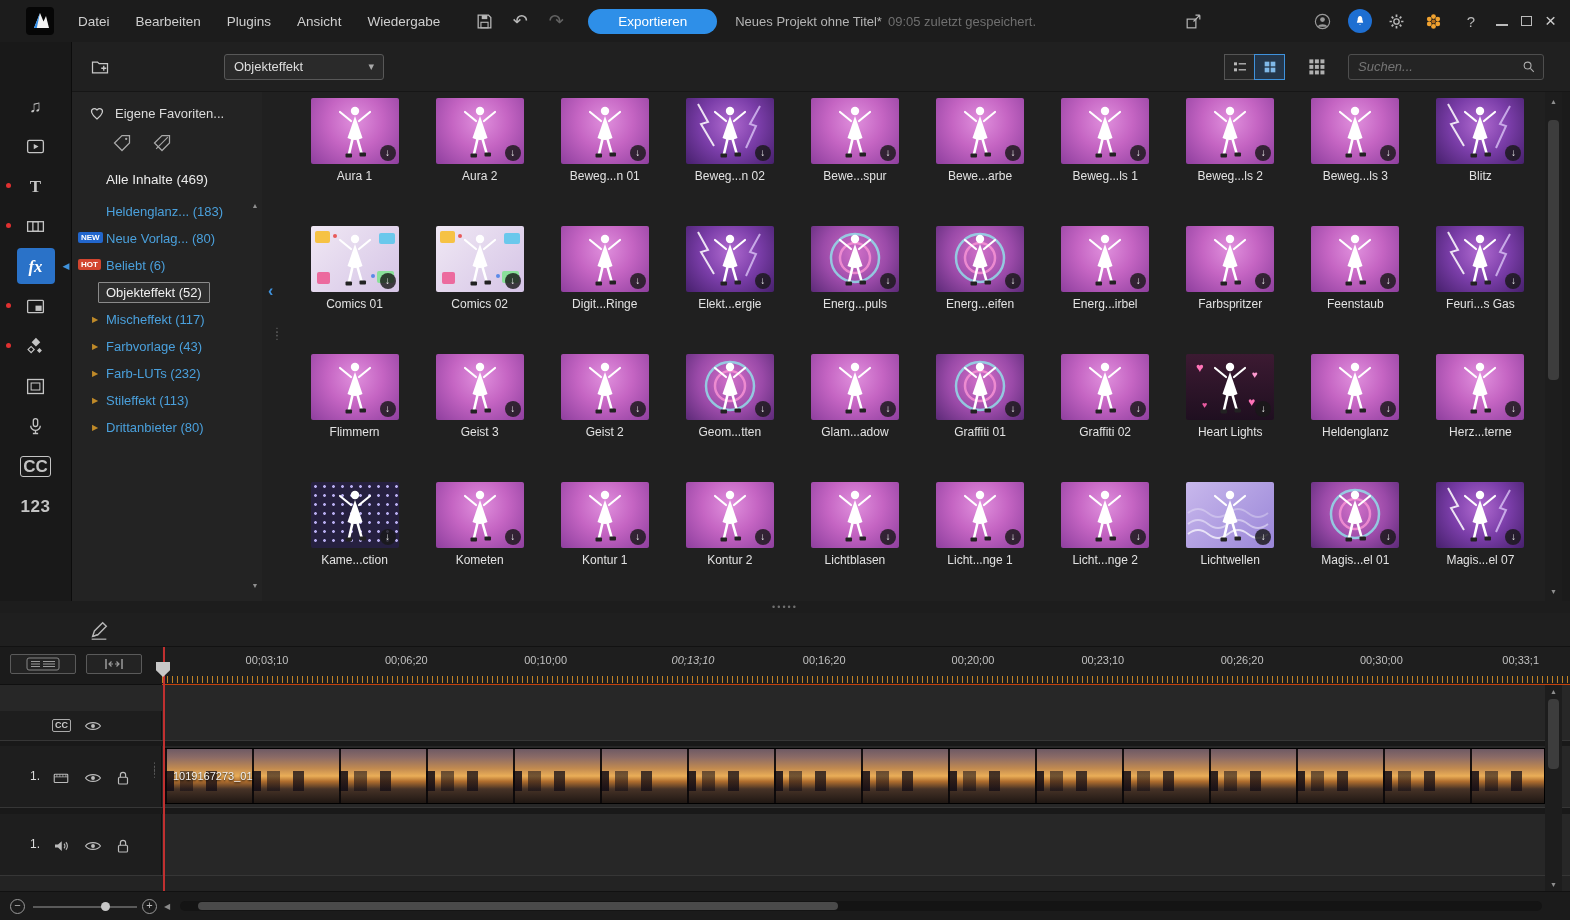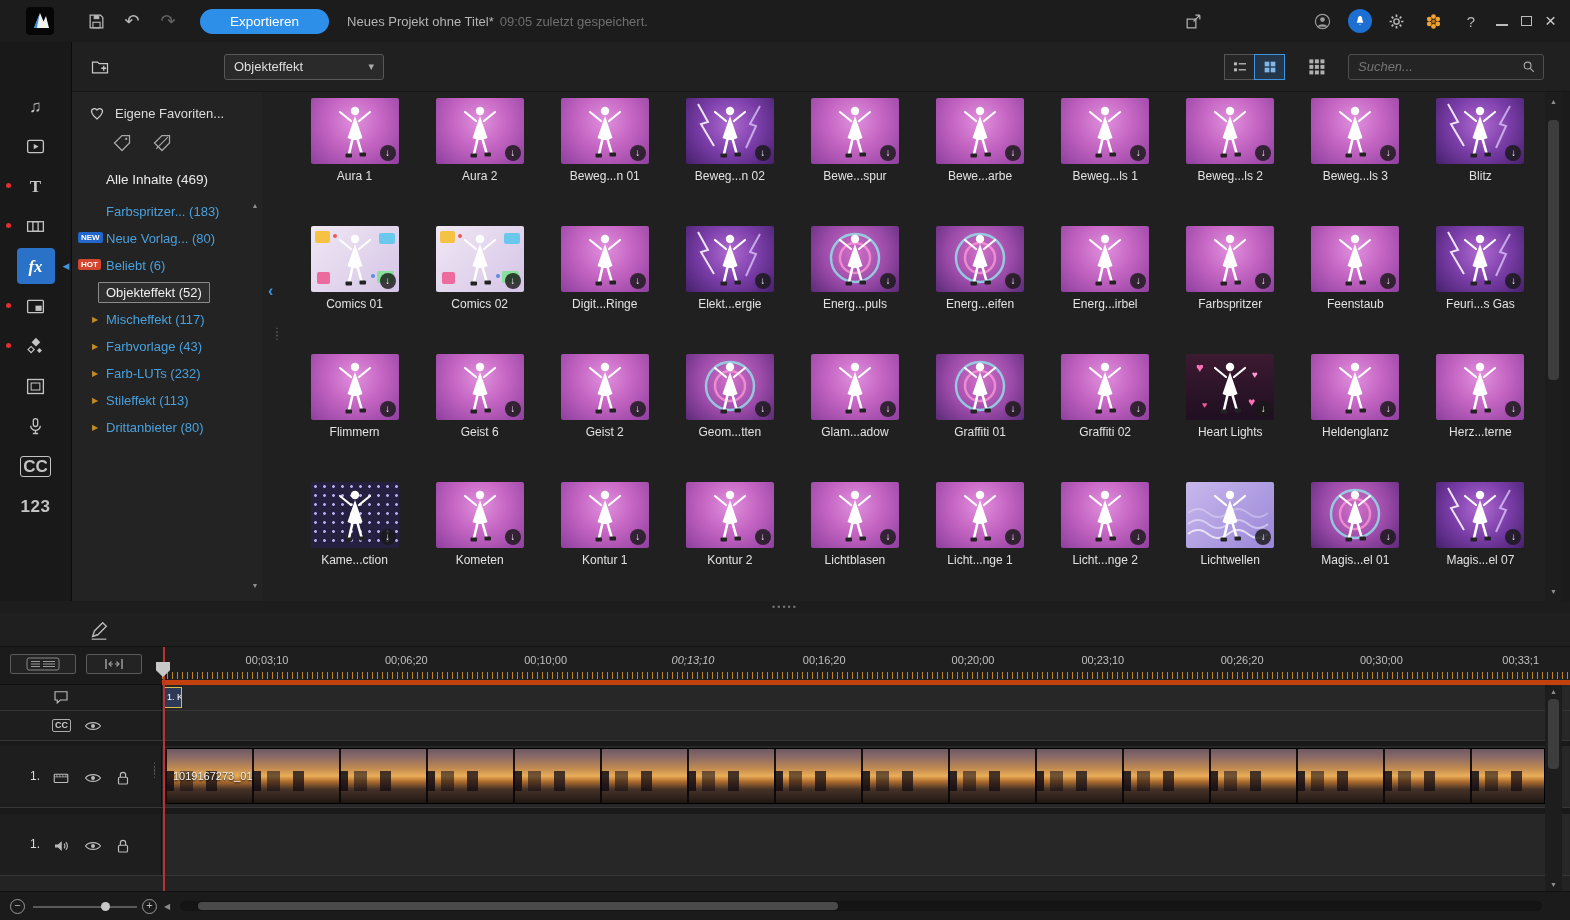--- a/index.html
+++ b/index.html
@@ -110,21 +110,21 @@
 
   
   .timeline{position:absolute;top:613px;left:0;right:0;bottom:0;background:#1f1f1f}
   .tl-toolbar{position:absolute;top:0;left:0;right:0;height:34px;border-bottom:1px solid #121212}
   .pen-btn{position:absolute;left:88px;top:6px;width:22px;height:22px;cursor:pointer;color:#b8b8b8}
   .pen-btn svg{width:22px;height:22px}
   .ruler-left{position:absolute;top:34px;left:0;width:162px;height:38px;background:#1b1b1b;border-bottom:1px solid #101010}
   .rl-btn{position:absolute;top:7px;height:20px;background:#232323;border:1px solid #5a5a5a;border-radius:2px;display:flex;align-items:center;justify-content:center;cursor:pointer}
   .rl-btn1{left:10px;width:66px}
   .rl-btn2{left:86px;width:56px}
-  .ruler{position:absolute;top:34px;left:162px;right:0;height:38px;background:#1e1e1e;border-bottom:5px solid #c2410c;overflow:hidden;cursor:pointer}
+  .ruler{position:absolute;top:34px;left:162px;right:0;height:38px;background:#1e1e1e;border-bottom:1px solid #c2410c;overflow:hidden;cursor:pointer}
   .rlabel{position:absolute;top:7px;font-size:11px;color:#c0c0c0;transform:translateX(-50%);white-space:nowrap}
   .ruler::after{content:"";position:absolute;left:0;right:0;bottom:1px;height:7px;
     background:repeating-linear-gradient(90deg,#c08226 0 1px,transparent 1px 5px)}
 
   .tracks{position:absolute;top:72px;left:0;right:0;height:206px;background:#272727}
   .trow{position:absolute;left:0;width:100%;border-bottom:1px solid #363636}
   .row-a{top:0;height:26px}
   .row-b{top:26px;height:30px}
   .tgap1{top:56px;height:5px;background:#191919;border-bottom:none}
   .row-c{top:61px;height:62px}
@@ -171,20 +171,27 @@
 <body>
 
 <div class="titlebar">
   <div class="logo">
     <svg viewBox="0 0 28 28">
         <rect width="28" height="28" rx="4" fill="#060606"></rect>
         <path d="M8 21 L14 6 L17.5 14.5 L20 9 L23 21 Z" fill="#f2f2f2"></path>
         <path d="M14 6 L10.8 21 H8 Z" fill="#2e8be6"></path>
       </svg>
   </div>
+  <nav class="menubar">
+      <span class="menu-item">Datei</span>
+      <span class="menu-item">Bearbeiten</span>
+      <span class="menu-item">Plugins</span>
+      <span class="menu-item">Ansicht</span>
+      <span class="menu-item">Wiedergabe</span>
+    </nav>
   <span class="tb-ic">
     <svg viewBox="0 0 24 24">
         <path d="M4 4h13l3 3v13H4z" fill="none" stroke="currentColor" stroke-width="1.6"></path>
         <rect x="8.5" y="4" width="7" height="5" fill="currentColor"></rect>
         <rect x="7.5" y="13" width="9" height="7" fill="none" stroke="currentColor" stroke-width="1.4"></rect>
       </svg>
   </span>
   <span class="tb-ic">↶</span>
   <span class="tb-ic dim">↷</span>
   <button class="export">Exportieren</button>
@@ -386,21 +393,21 @@
         <span class="icon-btn">
           <svg viewBox="0 0 24 24">
               <path d="M3 12 L12 3 h9 v9 L12 21 Z" fill="none" stroke="currentColor" stroke-width="1.5"></path>
               <path d="M5 19 L19 5" stroke="currentColor" stroke-width="1.3"></path>
             </svg>
         </span>
       </div>
       <div class="all-contents">Alle Inhalte (469)</div>
       <div class="cat-list">
           <div class="cat-row">
-            <span class="cat-label"><span>Farbspritzer...</span>&nbsp;<span>(183)</span></span>
+            <span class="cat-label"><span>Heldenglanz...</span>&nbsp;<span>(183)</span></span>
           </div>
           <div class="cat-row">
             <span class="badge b-new">NEW</span>
             <span class="cat-label"><span>Neue Vorlag...</span>&nbsp;<span>(80)</span></span>
           </div>
           <div class="cat-row">
             <span class="badge b-hot">HOT</span>
             <span class="cat-label"><span>Beliebt</span>&nbsp;<span>(6)</span></span>
           </div>
           <div class="cat-row selected">
@@ -806,21 +813,21 @@
                 <circle cx="44" cy="13" r="4.2" stroke="none"></circle>
                 <path d="M44 18 L36.5 40 Q44 44 51.5 40 Z" stroke="none"></path>
                 <path d="M40 23 L29 14 M48 23 L59 14" fill="none" stroke-width="2.2"></path>
                 <path d="M41.5 41 L38 56 M46.5 41 L50.5 55" fill="none" stroke-width="2.6"></path>
               </g>
               <rect x="34.5" y="55.5" width="6.5" height="4" rx="1" fill="#222"></rect>
               <rect x="48.5" y="54.5" width="6.5" height="4" rx="1" fill="#222"></rect>
             </svg>
             <span class="dl">↓</span>
           </div>
-          <div class="elabel">Geist 6</div>
+          <div class="elabel">Geist 3</div>
         </div>
         <div class="effect">
           <div class="thumb v-magenta">
             <svg class="tsvg" viewBox="0 0 88 66">
               <g fill="#fff" stroke="#fff" stroke-linecap="round">
                 <circle cx="44" cy="13" r="4.2" stroke="none"></circle>
                 <path d="M44 18 L36.5 40 Q44 44 51.5 40 Z" stroke="none"></path>
                 <path d="M40 23 L29 14 M48 23 L59 14" fill="none" stroke-width="2.2"></path>
                 <path d="M41.5 41 L38 56 M46.5 41 L50.5 55" fill="none" stroke-width="2.6"></path>
               </g>
@@ -1164,32 +1171,20 @@
       <span class="rlabel" style="left: 662.2px;">00;16;20</span>
       <span class="rlabel" style="left: 811px;">00;20;00</span>
       <span class="rlabel" style="left: 940.8px;">00;23;10</span>
       <span class="rlabel" style="left: 1080.1px;">00;26;20</span>
       <span class="rlabel" style="left: 1219.4px;">00;30;00</span>
       <span class="rlabel" style="left: 1358.7px;">00;33;1</span>
     </div>
 
   <div class="tracks">
 
-    <div class="trow row-a">
-      <div class="th">
-        <span class="ticon" style="left:52px;top:3px">
-          <svg viewBox="0 0 24 24">
-              <path d="M4 5 h16 v11 h-9 l-4 4 v-4 H4 Z" fill="none" stroke="#bbb" stroke-width="1.5"></path>
-            </svg>
-        </span>
-      </div>
-      <div class="lane">
-        <div class="mini-clip">1. K</div>
-      </div>
-    </div>
 
     <div class="trow row-b">
       <div class="th">
         <span class="ccb" style="left:52px;top:8px">CC</span>
         <span class="ticon" style="left:84px;top:6px">
           <svg viewBox="0 0 24 24">
               <path d="M2 12 C6 6 18 6 22 12 C18 18 6 18 2 12 Z" fill="none" stroke="#bbb" stroke-width="1.5"></path>
               <circle cx="12" cy="12" r="2.6" fill="#bbb"></circle>
             </svg>
         </span>

